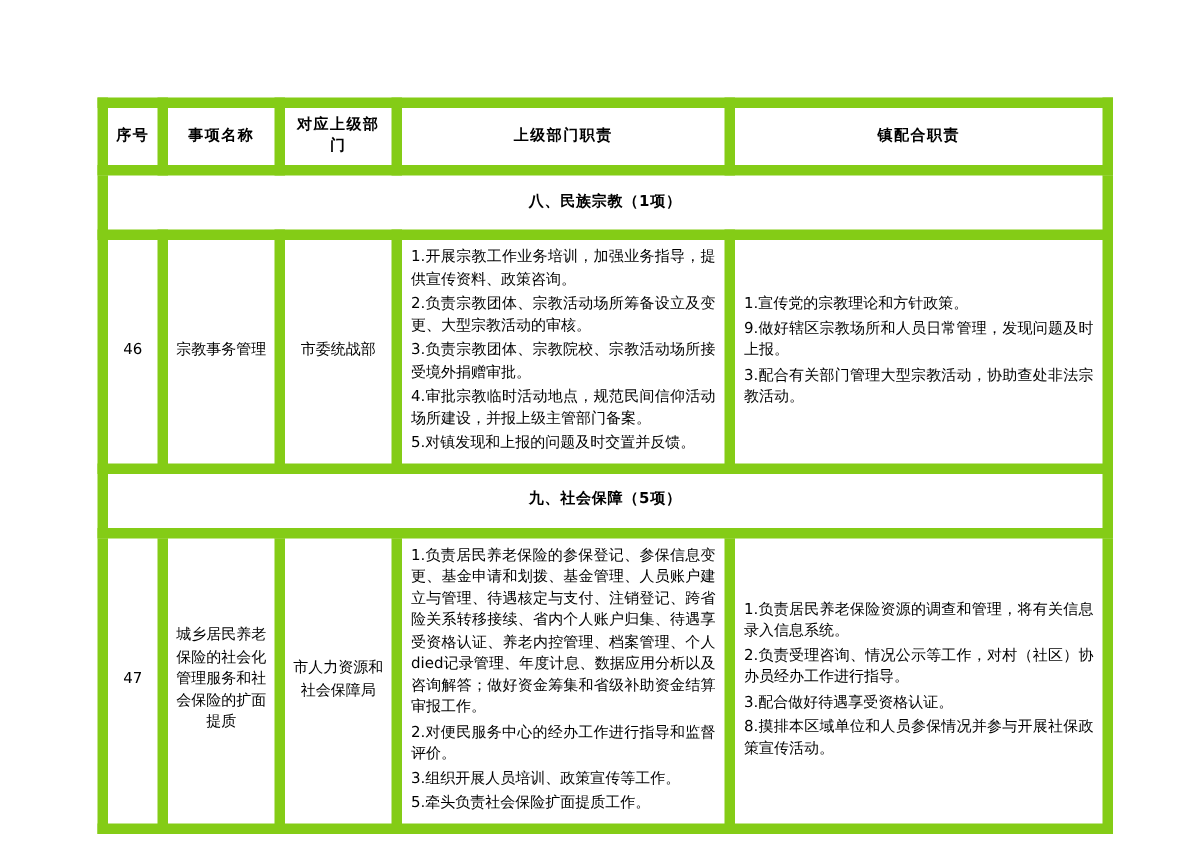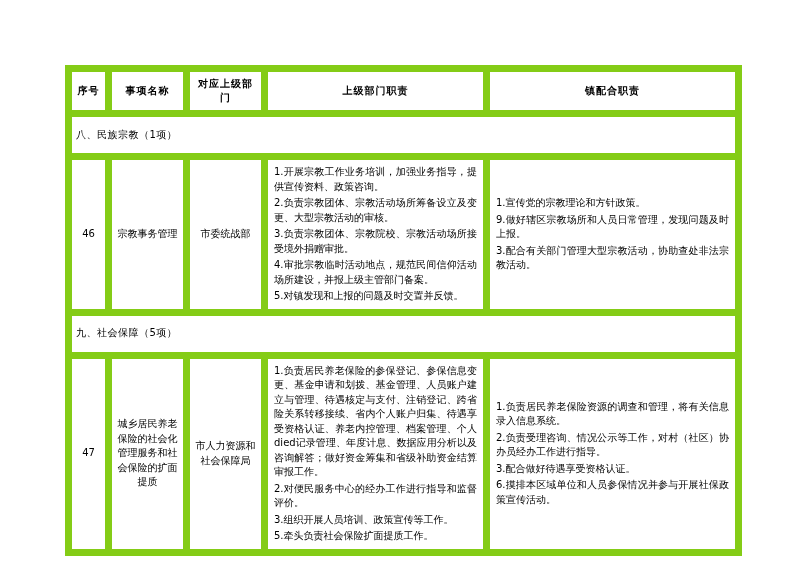--- a/index.html
+++ b/index.html
@@ -47,23 +47,23 @@
   td.head {
     text-align: center;
     font-size: 10px;
     font-weight: bold;
     height: 32px;
     letter-spacing: 1px;
   }
   td.section {
     height: 30px;
     font-size: 10px;
-    font-weight: normal;
+    font-weight: bold;
     padding-left: 14px;
-    text-align: left;
+    text-align: center;
     letter-spacing: 0.5px;
   }
   td.center {
     text-align: center;
   }
   td.cell-text {
     text-align: left;
     vertical-align: middle;
   }
   td.name-cell {
@@ -144,21 +144,21 @@
           <td class="cell-text">
               <p class="para">1.负责居民养老保险的参保登记、参保信息变更、基金申请和划拨、基金管理、人员账户建立与管理、待遇核定与支付、注销登记、跨省险关系转移接续、省内个人账户归集、待遇享受资格认证、养老内控管理、档案管理、个人died记录管理、年度计息、数据应用分析以及咨询解答；做好资金筹集和省级补助资金结算审报工作。</p>
               <p class="para">2.对便民服务中心的经办工作进行指导和监督评价。</p>
               <p class="para">3.组织开展人员培训、政策宣传等工作。</p>
               <p class="para">5.牵头负责社会保险扩面提质工作。</p>
             </td>
           <td class="cell-text">
               <p class="para">1.负责居民养老保险资源的调查和管理，将有关信息录入信息系统。</p>
               <p class="para">2.负责受理咨询、情况公示等工作，对村（社区）协办员经办工作进行指导。</p>
               <p class="para">3.配合做好待遇享受资格认证。</p>
-              <p class="para">6.摸排本区域单位和人员参保情况并参与开展社保政策宣传活动。</p>
+              <p class="para">8.摸排本区域单位和人员参保情况并参与开展社保政策宣传活动。</p>
             </td>
         </tr>
       </tbody>
     </table>
   </div>
 
 
 </div>
 
 </body></html>

